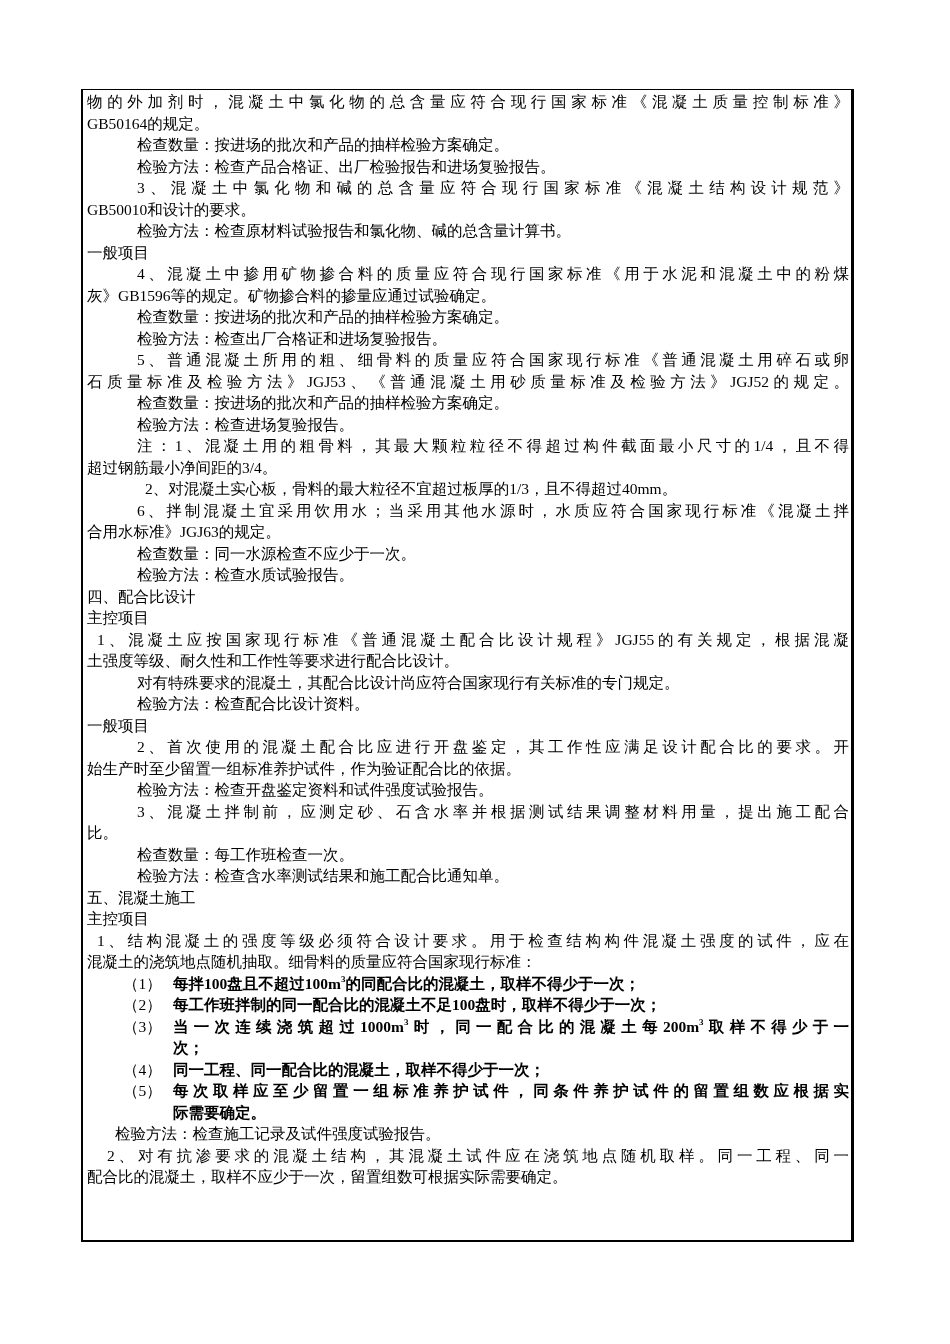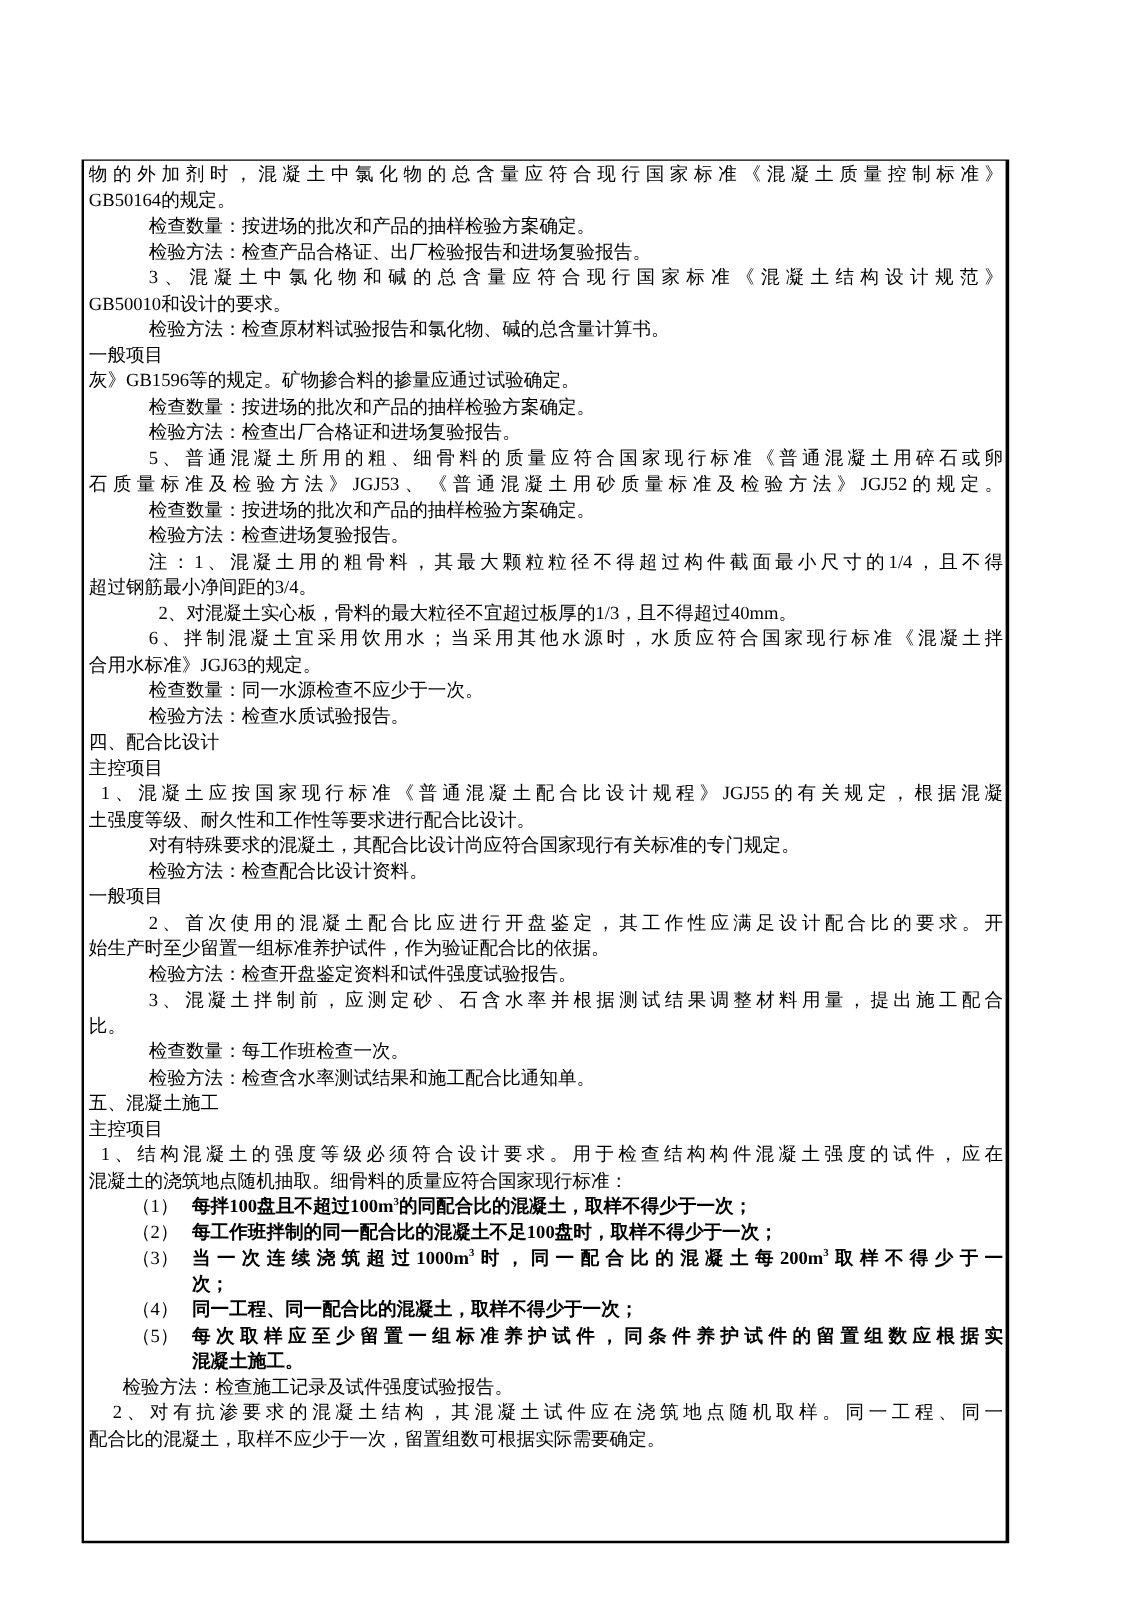--- a/index.html
+++ b/index.html
@@ -1,26 +1,25 @@
 <!DOCTYPE html>
 <html><head>
 <meta charset="utf-8">
 <style>
   html, body { margin: 0; padding: 0; background: #ffffff; }
   body { width: 950px; height: 1344px; position: relative; overflow: hidden; }
   .page-frame {
     position: absolute;
-    left: 68px; top: 89px;
+    left: 81px; top: 89px;
     width: 768px; height: 1150px;
     border-left: 2px solid #000;
     border-right: 3px solid #000;
     border-top: 1px solid #000;
     border-bottom: 2px solid #000;
     box-sizing: content-box;
-    margin-top: 44px;
   }
   .content {
     position: absolute;
     left: 4px; top: 1px;
     width: 762px;
     font-family: "Liberation Serif", "DejaVu Serif", serif;
     font-size: 15.5px;
     line-height: 21.5px;
     color: #000;
   }
@@ -43,20 +42,21 @@
   <div class="content">
 
     <div class="line justify">物的外加剂时，混凝土中氯化物的总含量应符合现行国家标准《混凝土质量控制标准》</div>
     <div class="line">GB50164的规定。</div>
     <div class="line ind2">检查数量：按进场的批次和产品的抽样检验方案确定。</div>
     <div class="line ind2">检验方法：检查产品合格证、出厂检验报告和进场复验报告。</div>
     <div class="line ind2 justify">3、混凝土中氯化物和碱的总含量应符合现行国家标准《混凝土结构设计规范》</div>
     <div class="line">GB50010和设计的要求。</div>
     <div class="line ind2">检验方法：检查原材料试验报告和氯化物、碱的总含量计算书。</div>
     <div class="line center">一般项目</div>
+    <div class="line ind2 justify">4、混凝土中掺用矿物掺合料的质量应符合现行国家标准《用于水泥和混凝土中的粉煤</div>
     <div class="line">灰》GB1596等的规定。矿物掺合料的掺量应通过试验确定。</div>
     <div class="line ind2">检查数量：按进场的批次和产品的抽样检验方案确定。</div>
     <div class="line ind2">检验方法：检查出厂合格证和进场复验报告。</div>
     <div class="line ind2 justify">5、普通混凝土所用的粗、细骨料的质量应符合国家现行标准《普通混凝土用碎石或卵</div>
     <div class="line justify">石质量标准及检验方法》JGJ53、《普通混凝土用砂质量标准及检验方法》JGJ52的规定。</div>
     <div class="line ind2">检查数量：按进场的批次和产品的抽样检验方案确定。</div>
     <div class="line ind2">检验方法：检查进场复验报告。</div>
     <div class="line ind2 justify">注：1、混凝土用的粗骨料，其最大颗粒粒径不得超过构件截面最小尺寸的1/4，且不得</div>
     <div class="line">超过钢筋最小净间距的3/4。</div>
     <div class="line ind-note2">2、对混凝土实心板，骨料的最大粒径不宜超过板厚的1/3，且不得超过40mm。</div>
@@ -99,21 +99,21 @@
       </span>
     </div>
     <div class="item">
       <span class="num">（4）</span>
       <span class="txt">同一工程、同一配合比的混凝土，取样不得少于一次；</span>
     </div>
     <div class="item">
       <span class="num">（5）</span>
       <span class="txt">
         <div class="first">每次取样应至少留置一组标准养护试件，同条件养护试件的留置组数应根据实</div>
-        <div>混凝土施工。</div>
+        <div>际需要确定。</div>
       </span>
     </div>
 
     <div class="line" style="padding-left:28px">检验方法：检查施工记录及试件强度试验报告。</div>
     <div class="line justify" style="padding-left:20px">2、对有抗渗要求的混凝土结构，其混凝土试件应在浇筑地点随机取样。同一工程、同一</div>
     <div class="line">配合比的混凝土，取样不应少于一次，留置组数可根据实际需要确定。</div>
   </div>
 </div>
 
 </body></html>

